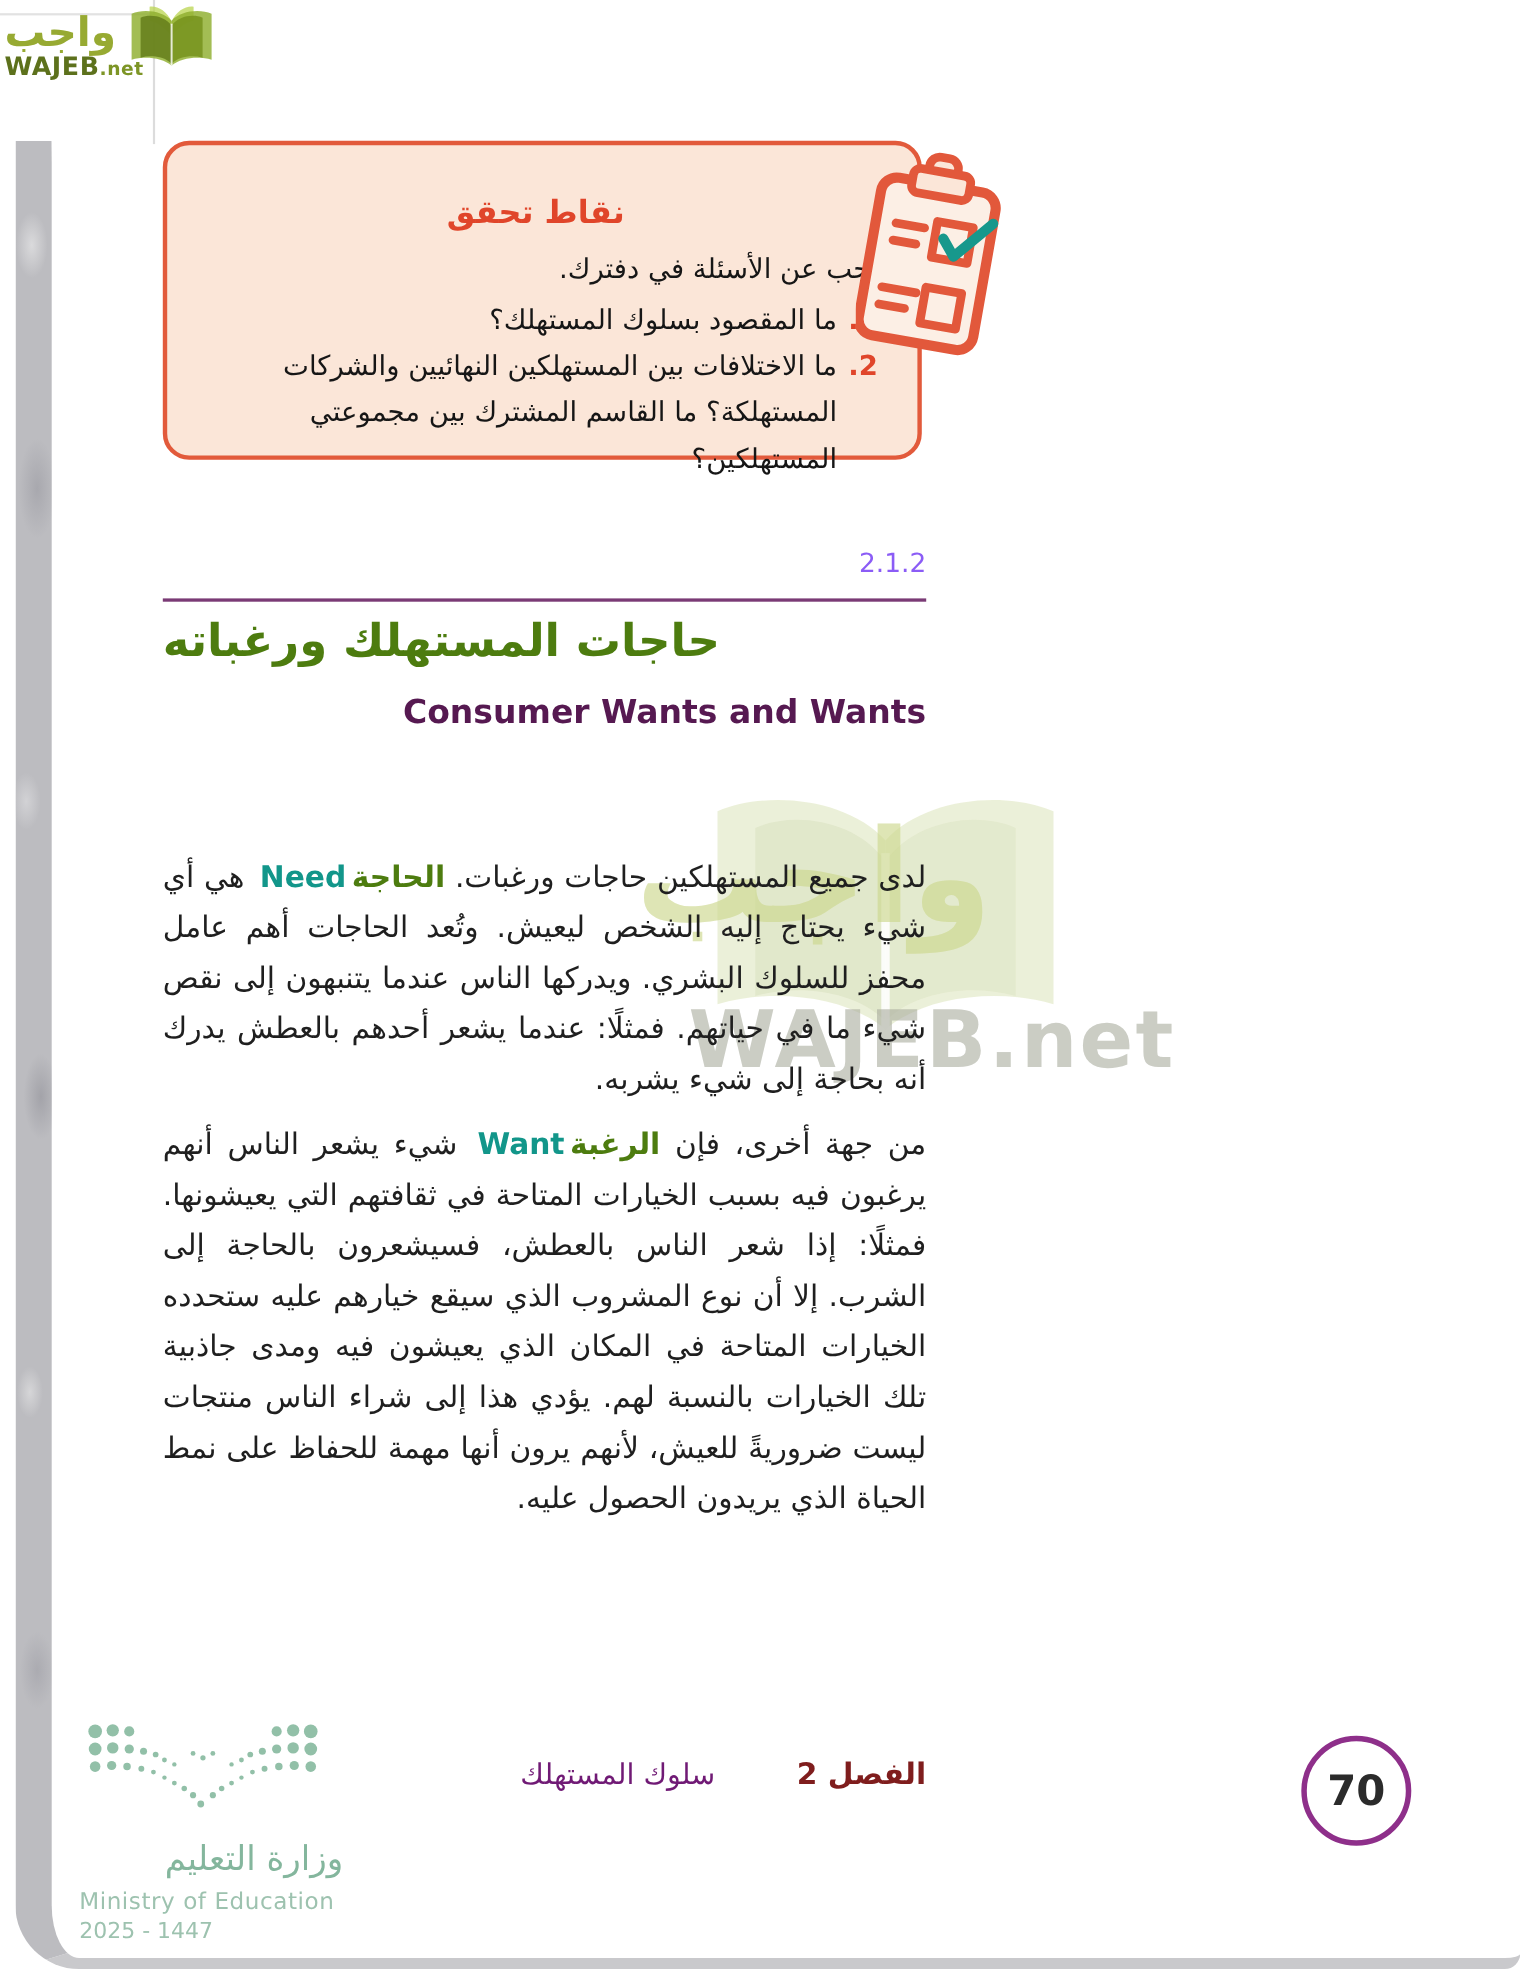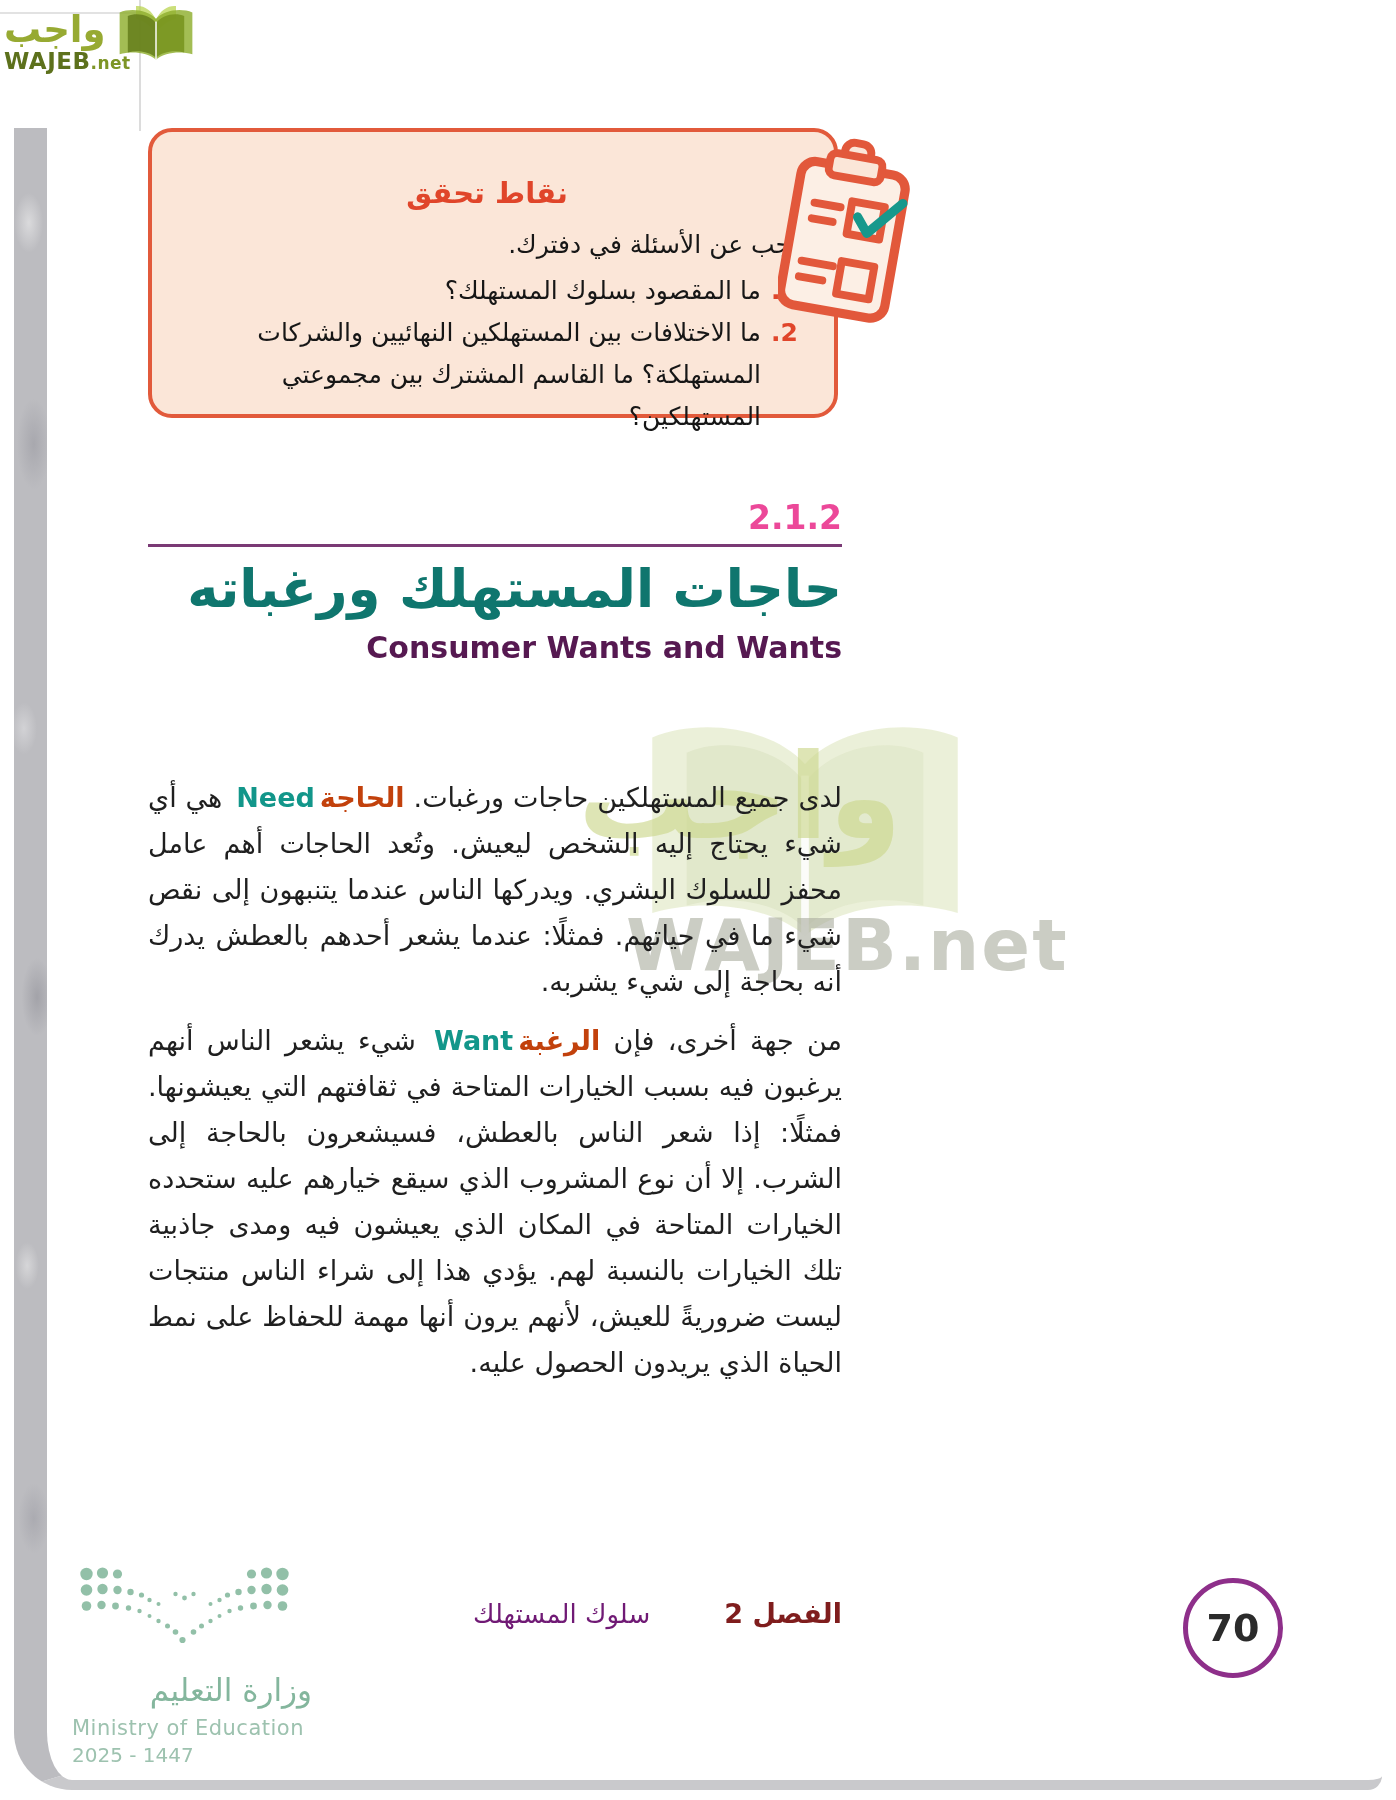--- a/index.html
+++ b/index.html
@@ -42,38 +42,38 @@
     direction:rtl;text-align:right;padding:44px 36px 0 24px;
   }
   .checkbox-title{font-size:29px;font-weight:bold;color:#e0452a;margin-bottom:17px;text-align:center;}
   .checkbox-intro{font-size:25px;color:#161616;line-height:36px;margin-bottom:7px;}
   .cb-item{position:relative;padding-right:37px;font-size:25px;color:#161616;line-height:42px;}
   .cb-num{position:absolute;right:0;top:0;color:#e0452a;font-weight:bold;}
   .clipboard{position:absolute;left:778px;top:134px;z-index:4;}
 
   
   .sec-num{position:absolute;left:148px;top:498px;width:694px;text-align:right;
-           font-size:33px;font-weight:bold;color:#ec4899;z-index:3;}
+           font-size:24px;font-weight:normal;color:#8b5cf6;z-index:3;}
   .sec-rule{position:absolute;left:148px;top:544px;width:694px;height:3px;background:#7a3a75;z-index:3;}
-  .title-ar{position:absolute;left:148px;top:558px;width:694px;text-align:right;direction:rtl;
-            font-size:53px;font-weight:bold;color:#0f766e;z-index:3;}
+  .title-ar{position:absolute;left:148px;top:558px;width:694px;text-align:left;direction:rtl;
+            font-size:41px;font-weight:bold;color:#4d7c0f;z-index:3;}
   .title-en{position:absolute;left:148px;top:630px;width:694px;text-align:right;
             font-size:30px;font-weight:bold;color:#561951;z-index:3;}
 
   
   .wm{position:absolute;z-index:1;}
   .wm-book{left:595px;top:693px;opacity:.32;}
   .wm-ar{left:578px;top:728px;font-size:118px;font-weight:bold;color:#cdd88e;opacity:.65;}
   .wm-net{left:626px;top:903px;font-size:72px;font-weight:bold;color:#a9ac9e;opacity:.6;letter-spacing:2px;}
 
   
   .bodytext{position:absolute;left:148px;top:775px;width:694px;z-index:3;
             direction:rtl;text-align:justify;font-size:27px;line-height:46px;color:#1f1f1f;}
   .bodytext p{margin:0 0 13px 0;}
-  .term{color:#c2410c;font-weight:bold;}
+  .term{color:#4d7c0f;font-weight:bold;}
   .term-en{color:#12968a;font-weight:bold;margin:0 5px;}
 
   
   .footer{position:absolute;left:148px;top:1598px;width:694px;z-index:3;
           direction:rtl;display:flex;align-items:baseline;gap:28px;}
   .footer .chap{font-size:27px;font-weight:bold;color:#7f1d1d;margin-left:46px;}
   .footer .chap-title{font-size:26px;color:#701a75;}
   .pagenum{
     position:absolute;left:1183px;top:1578px;width:100px;height:100px;box-sizing:border-box;
     border:5px solid #8e2f8a;border-radius:50%;display:flex;align-items:center;justify-content:center;

